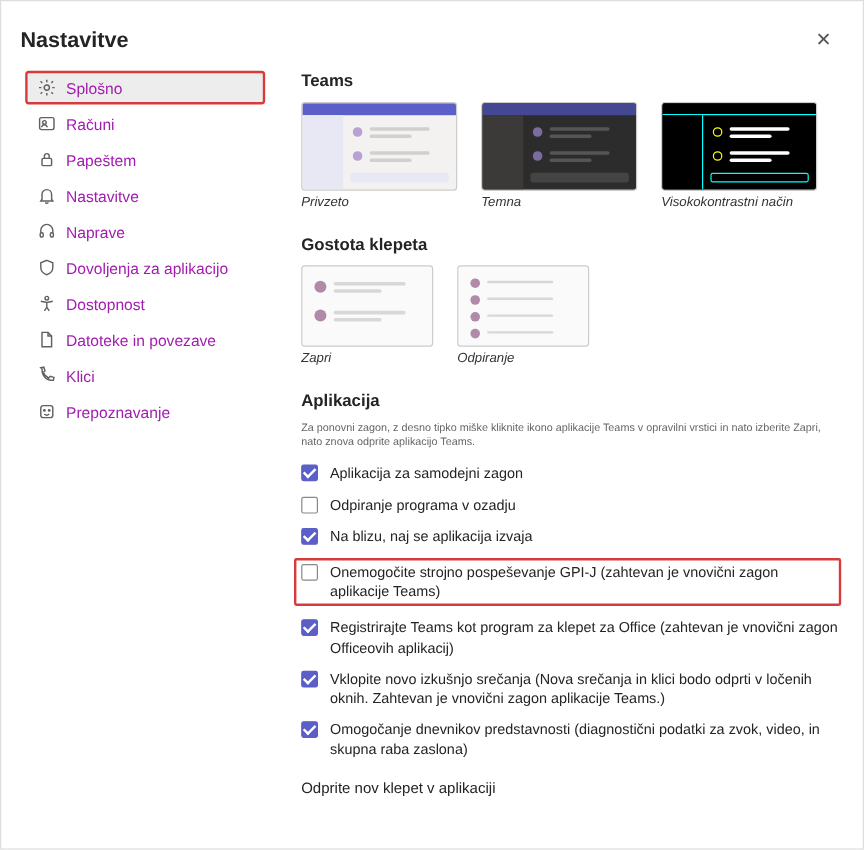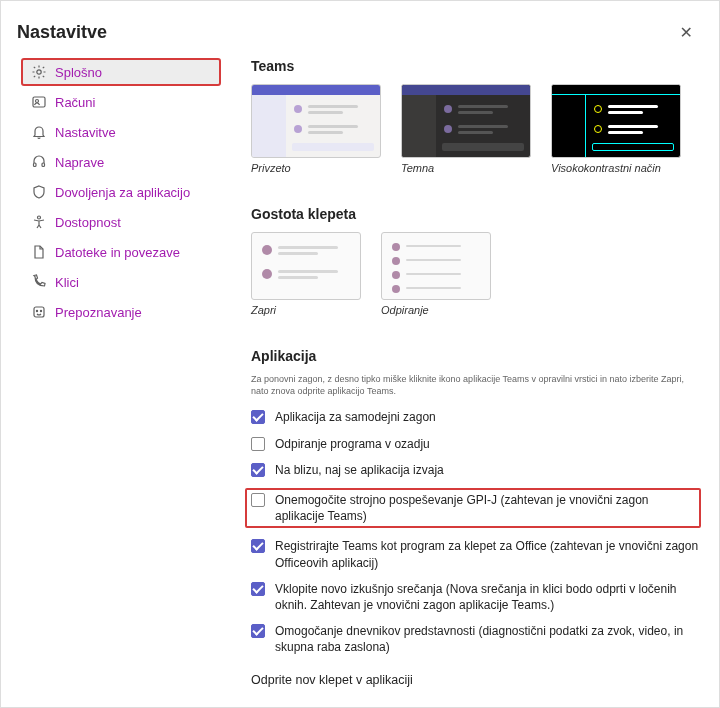--- a/index.html
+++ b/index.html
@@ -67,21 +67,21 @@
   .content {
     flex: 1;
     padding-left: 30px;
     padding-top: 4px;
   }
   .section-h {
     font-size: 14px;
     font-weight: 700;
     margin-bottom: 10px;
   }
-  .section-h.small-gap { margin-top: 32px; }
+  .section-h.small-gap { margin-top: 20px; }
   .theme-row, .density-row {
     display: flex;
     gap: 20px;
     margin-bottom: 6px;
   }
   .theme-tile, .density-tile {
     width: 130px;
     cursor: pointer;
     font-style: italic;
   }
@@ -201,20 +201,29 @@
       <span class="nav-icon">
         <svg viewBox="0 0 16 16" fill="none" stroke="currentColor" stroke-width="1.2">
             <rect x="2" y="3" width="12" height="10" rx="1.5"></rect>
             <circle cx="6" cy="7" r="1.5"></circle>
             <path d="M3.5 11c.5-1.3 1.5-2 2.5-2s2 .7 2.5 2"></path>
           </svg>
       </span>
       <span>Računi</span>
     </div>
 
+    <div class="nav-item">
+      <span class="nav-icon">
+        <svg viewBox="0 0 16 16" fill="none" stroke="currentColor" stroke-width="1.2">
+            <rect x="4" y="7" width="8" height="6" rx="1"></rect>
+            <path d="M6 7V5a2 2 0 0 1 4 0v2"></path>
+          </svg>
+      </span>
+      <span>Papeštem</span>
+    </div>
 
     <div class="nav-item">
       <span class="nav-icon">
         <svg viewBox="0 0 16 16" fill="none" stroke="currentColor" stroke-width="1.2">
             <path d="M4 11V7a4 4 0 0 1 8 0v4l1 1.5H3L4 11z"></path>
             <path d="M7 13.5a1 1 0 0 0 2 0"></path>
           </svg>
       </span>
       <span>Nastavitve</span>
     </div>

